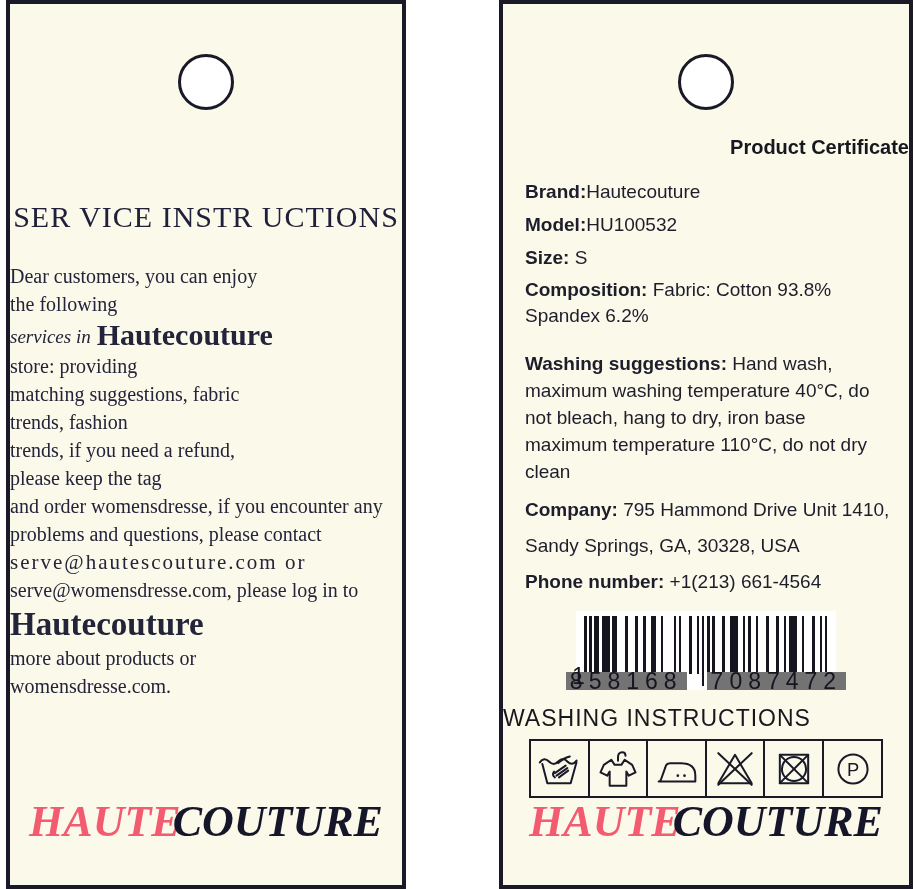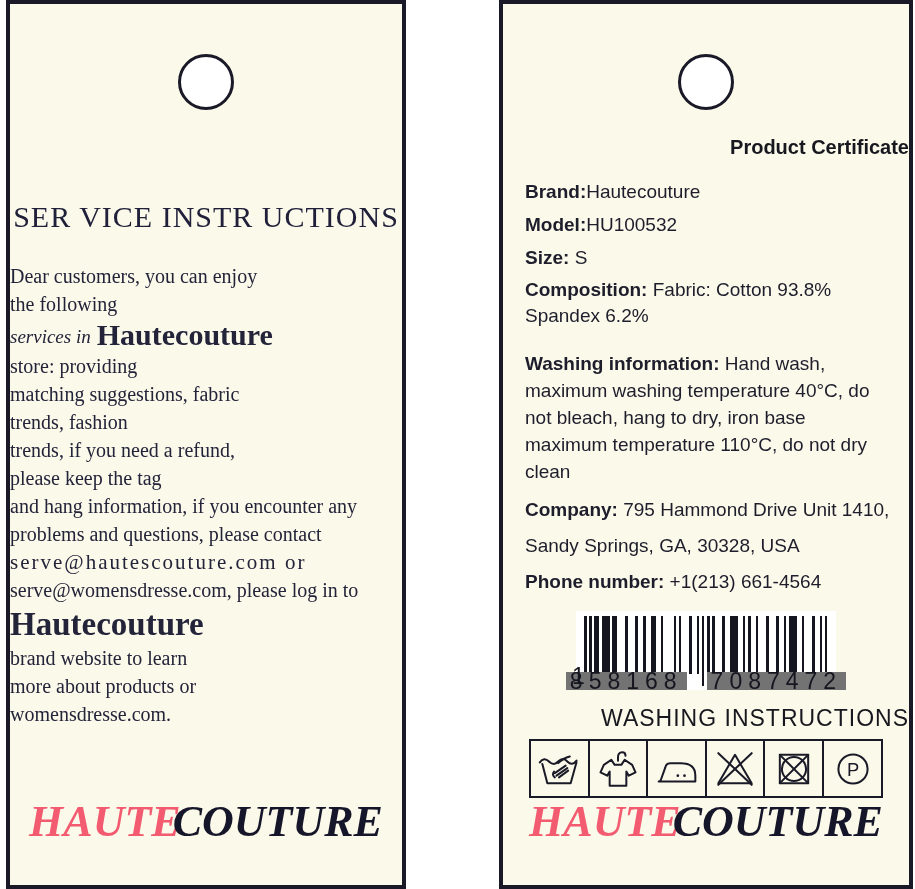--- a/index.html
+++ b/index.html
@@ -41,21 +41,21 @@
   .barcode{position:relative;width:244px;margin:11px auto 0;background:#ffffff;padding:5px 8px 0;}
   .bars{display:flex;height:70px;align-items:flex-start;}
   .bar{width:2.57px;height:58px;flex:0 0 auto;}
   .bar.dark{background:#15151f;}
   .bar.tall{height:70px;}
   .digits{position:relative;display:flex;justify-content:center;gap:20px;margin-top:-14px;
           font-size:23px;color:#15151f;align-items:flex-end;}
   .digits .lead{position:absolute;left:-12px;bottom:0;background:transparent;}
   .digits .group{background:#737373;padding:0 4px;letter-spacing:6px;line-height:18px;}
 
-  .wi-heading{margin-top:15px;text-align:right;font-size:23px;letter-spacing:1px;color:#17171f;}
+  .wi-heading{margin-top:15px;text-align:left;font-size:23px;letter-spacing:1px;color:#17171f;}
   .care-row{display:flex;justify-content:center;margin-top:7px;}
   .care-cell{width:61px;height:59px;border:2.4px solid #191927;box-sizing:border-box;
              margin-left:-2.4px;display:flex;align-items:center;justify-content:center;background:#fbf9e9;}
   .care-cell:first-child{margin-left:0;}
   .care-cell svg{display:block;}
 </style>
 </head>
 <body>
 
 <div class="stage">
@@ -67,47 +67,46 @@
 
     <div class="svc-body">
       <div class="ln">Dear customers, you can enjoy</div>
       <div class="ln">the following</div>
       <div class="ln"><span class="ln-sm">services in</span><span class="brand-inline">Hautecouture</span></div>
       <div class="ln">store: providing</div>
       <div class="ln">matching suggestions, fabric</div>
       <div class="ln">trends, fashion</div>
       <div class="ln">trends, if you need a refund,</div>
       <div class="ln">please keep the tag</div>
-      <div class="ln">and hang information, if you encounter any</div>
+      <div class="ln">and order womensdresse, if you encounter any</div>
       <div class="ln">problems and questions, please contact</div>
       <div class="ln ln-spaced">serve@hautescouture.com or</div>
       <div class="ln">serve@womensdresse.com, please log in to</div>
       <div class="ln"><span class="brand-big">Hautecouture</span></div>
-      <div class="ln">brand website to learn</div>
       <div class="ln">more about products or</div>
       <div class="ln">womensdresse.com.</div>
     </div>
 
     <div class="logo"><span class="logo-haute">HAUTE</span><span class="logo-couture">COUTURE</span></div>
   </div>
 
   <div class="tag tag-right">
     <div class="hole"></div>
 
     <h2 class="pc-title">Product Certificate</h2>
 
     <div class="rt-fields">
       <div class="rt-field"><b>Brand:</b><span>Hautecouture</span></div>
       <div class="rt-field"><b>Model:</b><span>HU100532</span></div>
       <div class="rt-field"><b>Size:</b><span> S</span></div>
     </div>
 
     <p class="para comp"><b>Composition:</b><span> Fabric: Cotton 93.8% Spandex 6.2%</span></p>
 
-    <p class="para wash"><b>Washing information:</b><span> Hand wash, maximum washing temperature 40°C, do not bleach, hang to dry, iron base maximum temperature 110°C, do not dry clean</span></p>
+    <p class="para wash"><b>Washing suggestions:</b><span> Hand wash, maximum washing temperature 40°C, do not bleach, hang to dry, iron base maximum temperature 110°C, do not dry clean</span></p>
 
     <div class="company-block">
       <span><b>Company:</b><span> 795 Hammond Drive Unit 1410, Sandy Springs, GA, 30328, USA</span></span><br>
       <span><b>Phone number:</b><span> +1(213) 661-4564</span></span>
     </div>
 
     <div class="barcode">
       <div class="bars">
           <div class="bar dark tall"></div>
           <div class="bar tall"></div>

